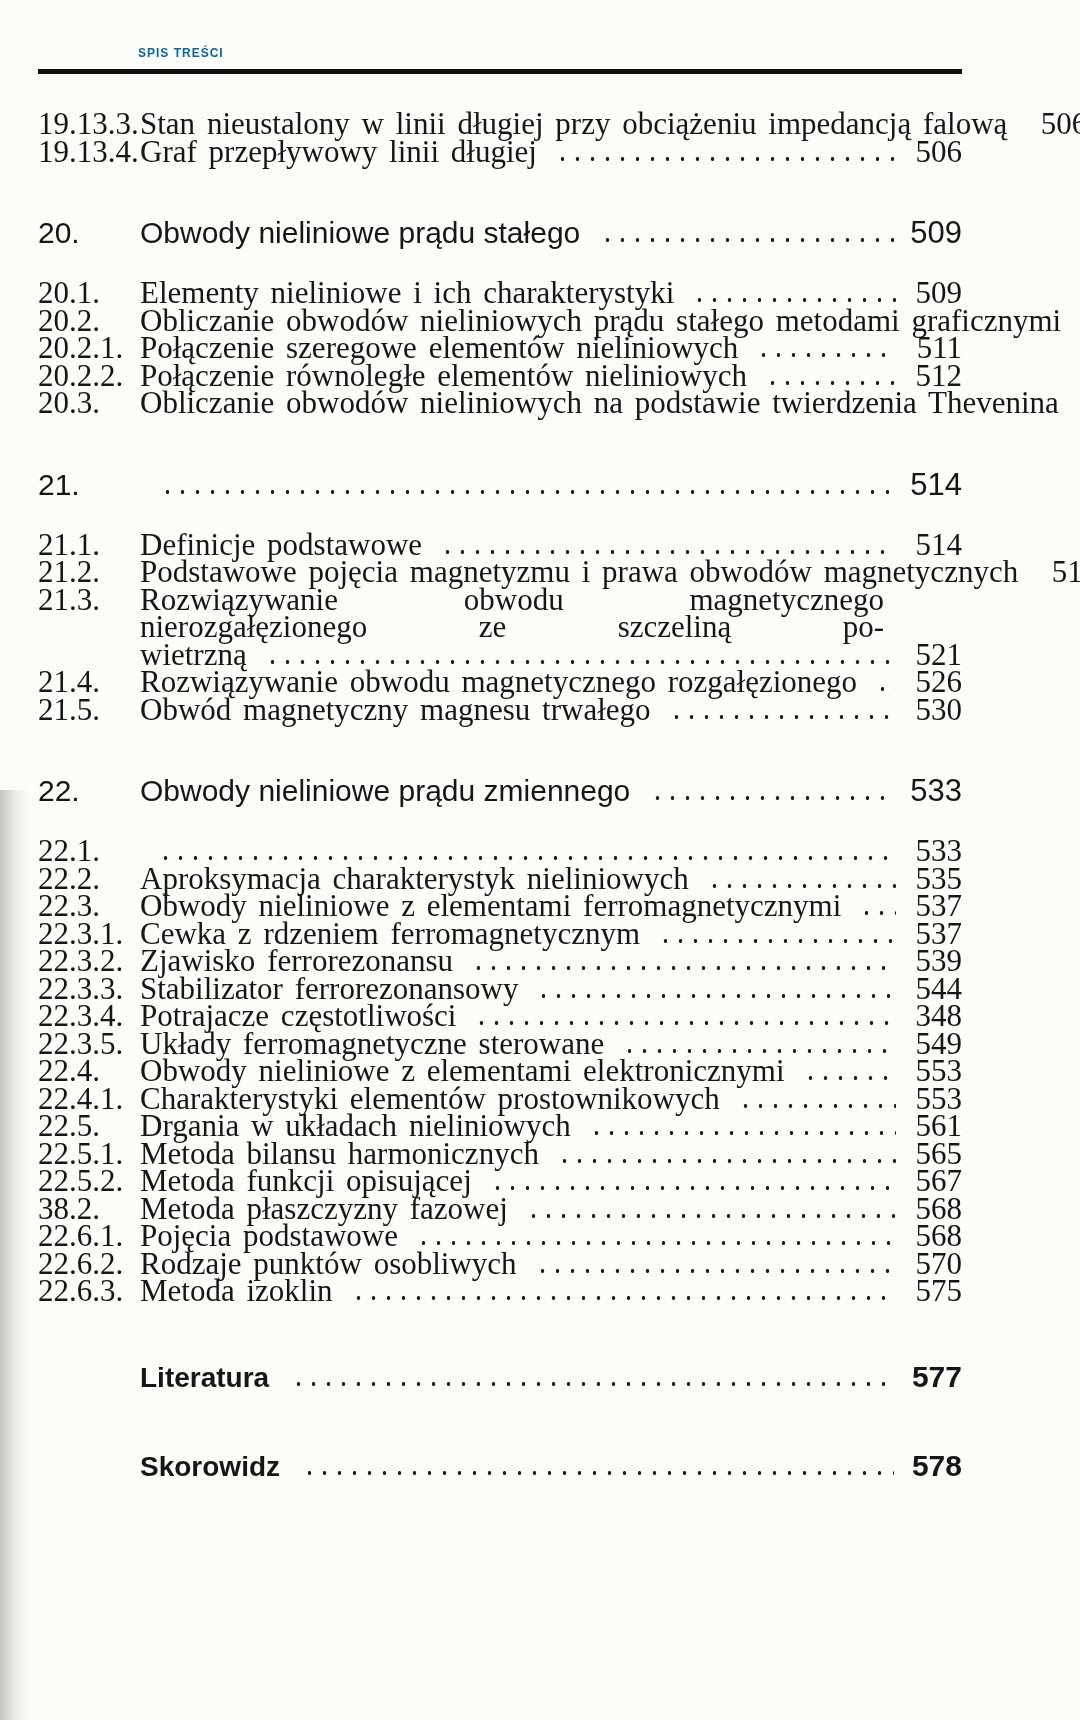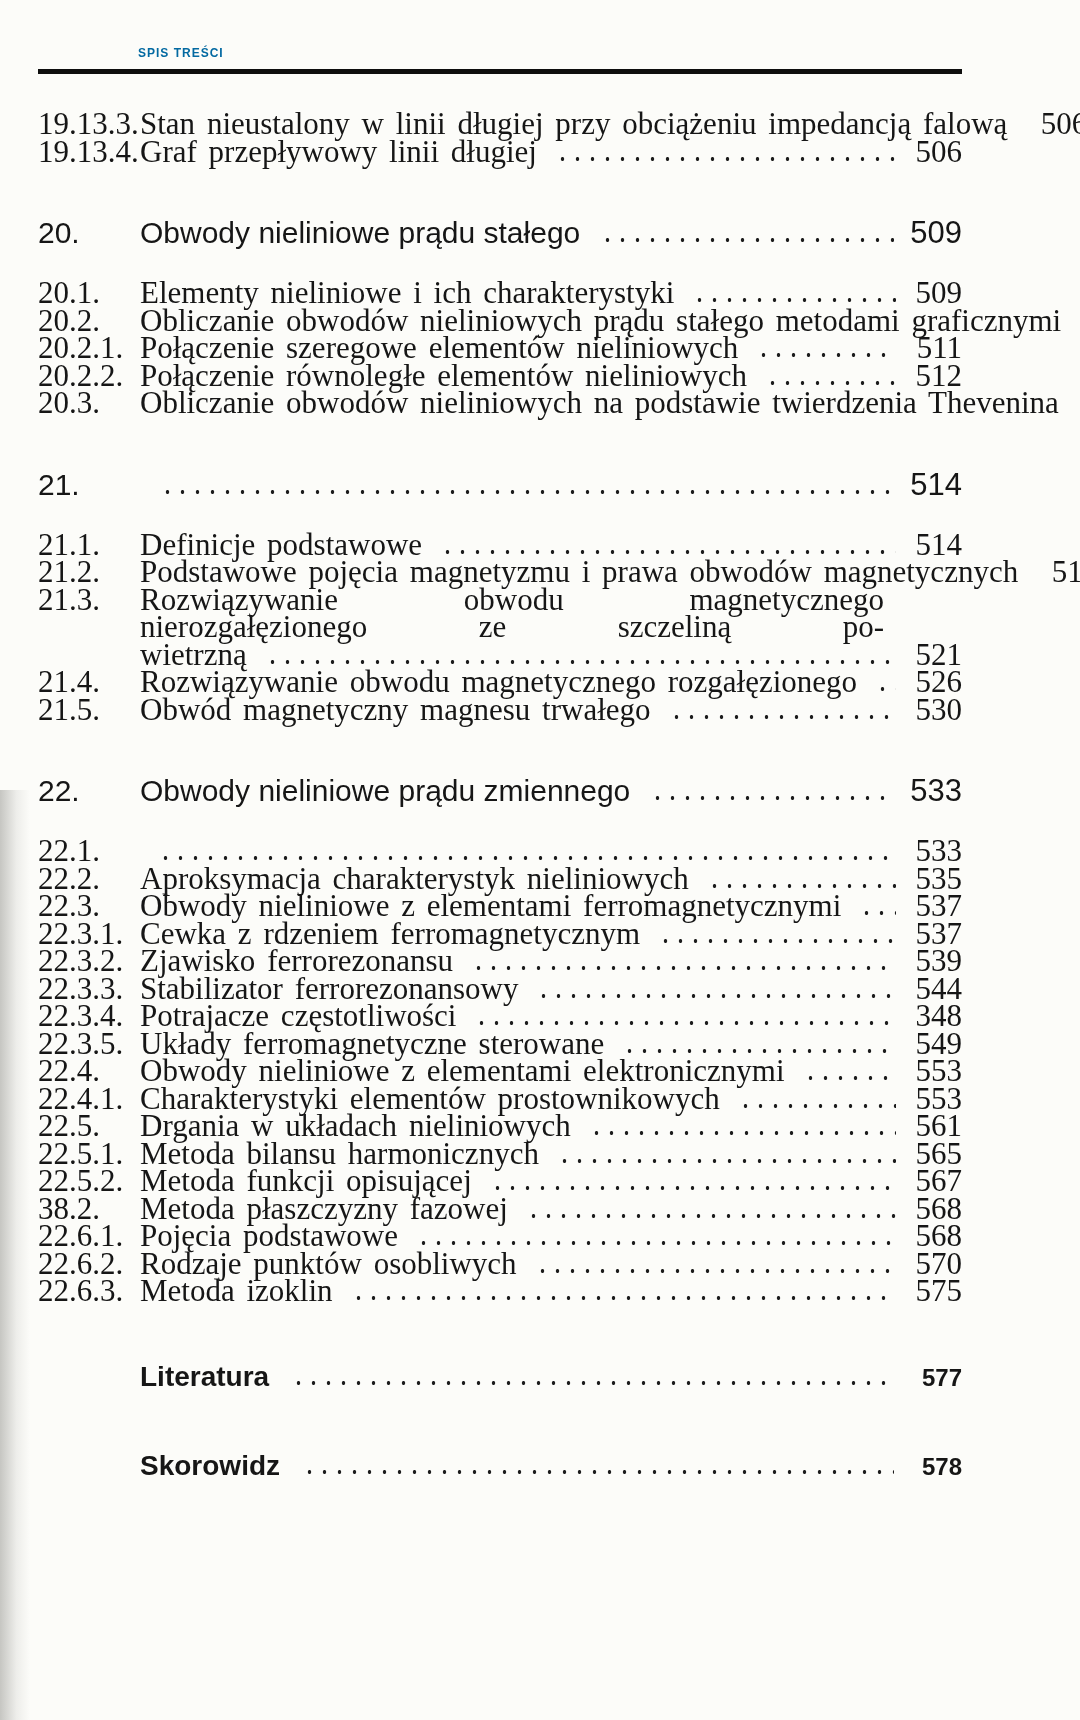--- a/index.html
+++ b/index.html
@@ -101,21 +101,21 @@
     margin: 0 12px 0 16px;
     background-position: 4px bottom 1px;
   }
   .backmatter {
     font-family: Liberation Sans, sans-serif;
     font-weight: 700;
     font-size: 28px;
     line-height: 32px;
     margin-top: 56px;
   }
-  .backmatter .pg { font-size: 24px; }
+  .backmatter .pg { font-size: 30px; }
   .backmatter .dots {
     margin: 0 12px 0 18px;
     background-position: 4px bottom 1px;
   }
 </style>
 </head>
 <body>
 
 <div class="page">
   <div class="content">

